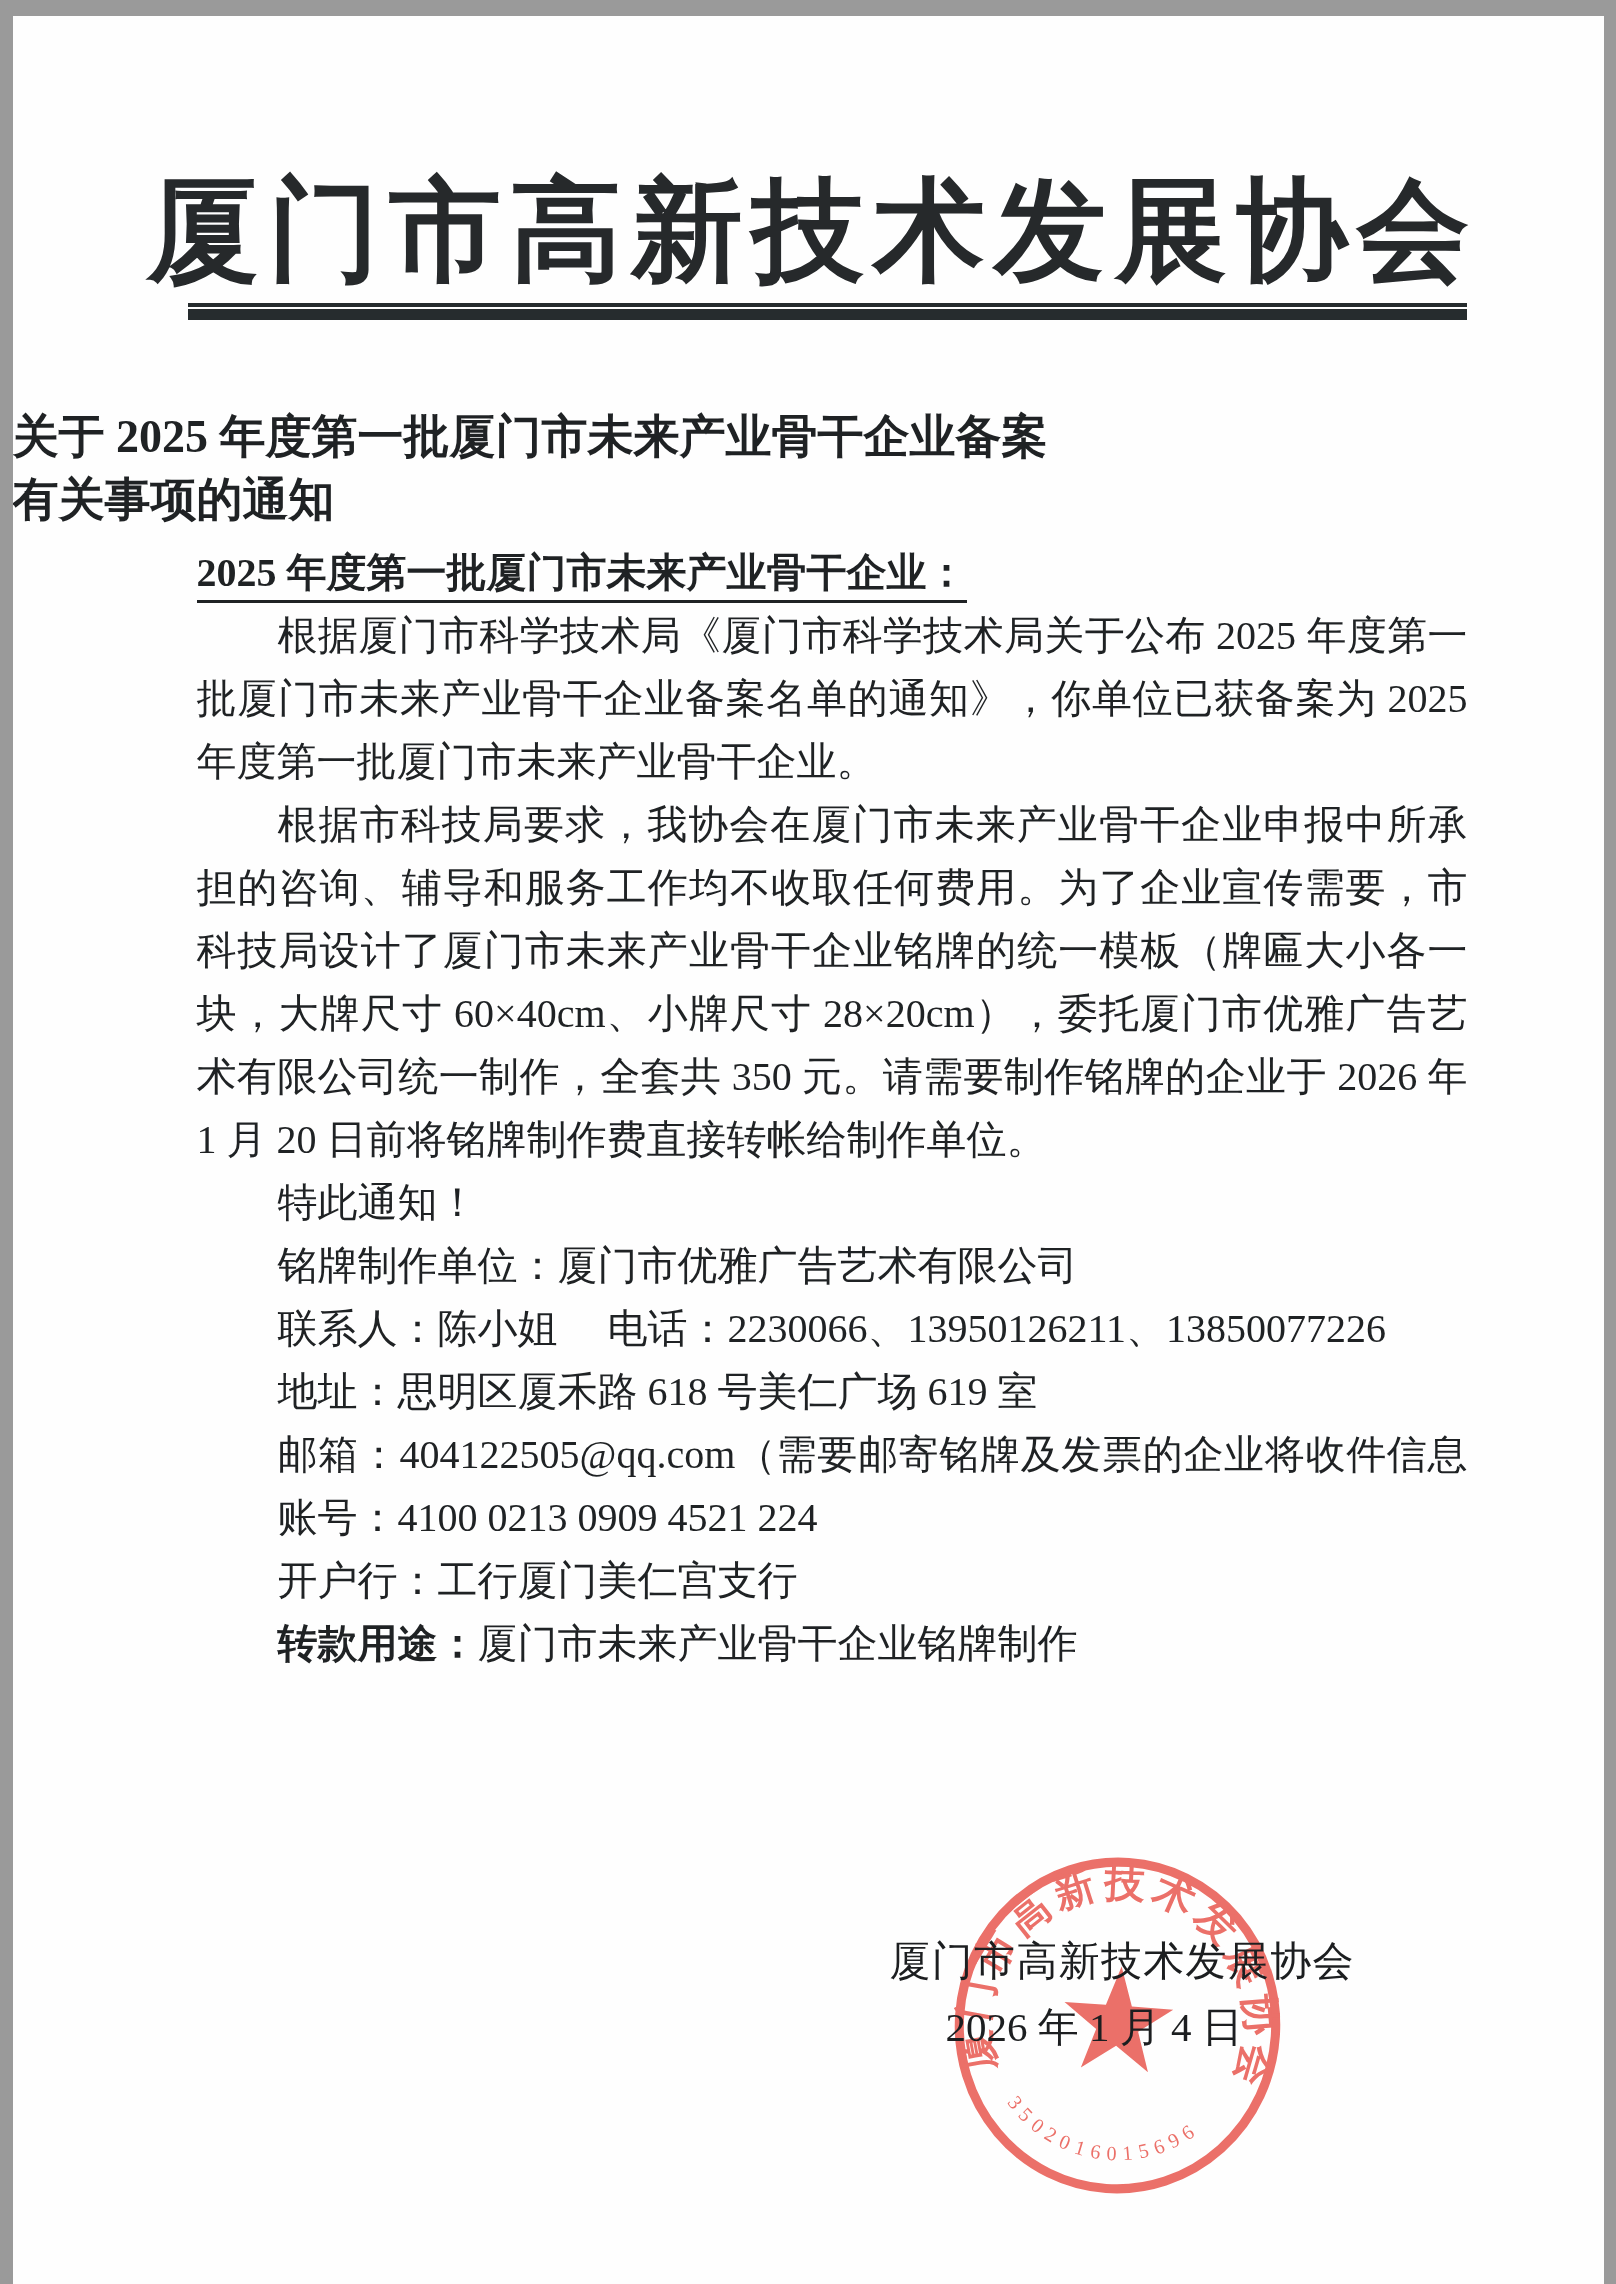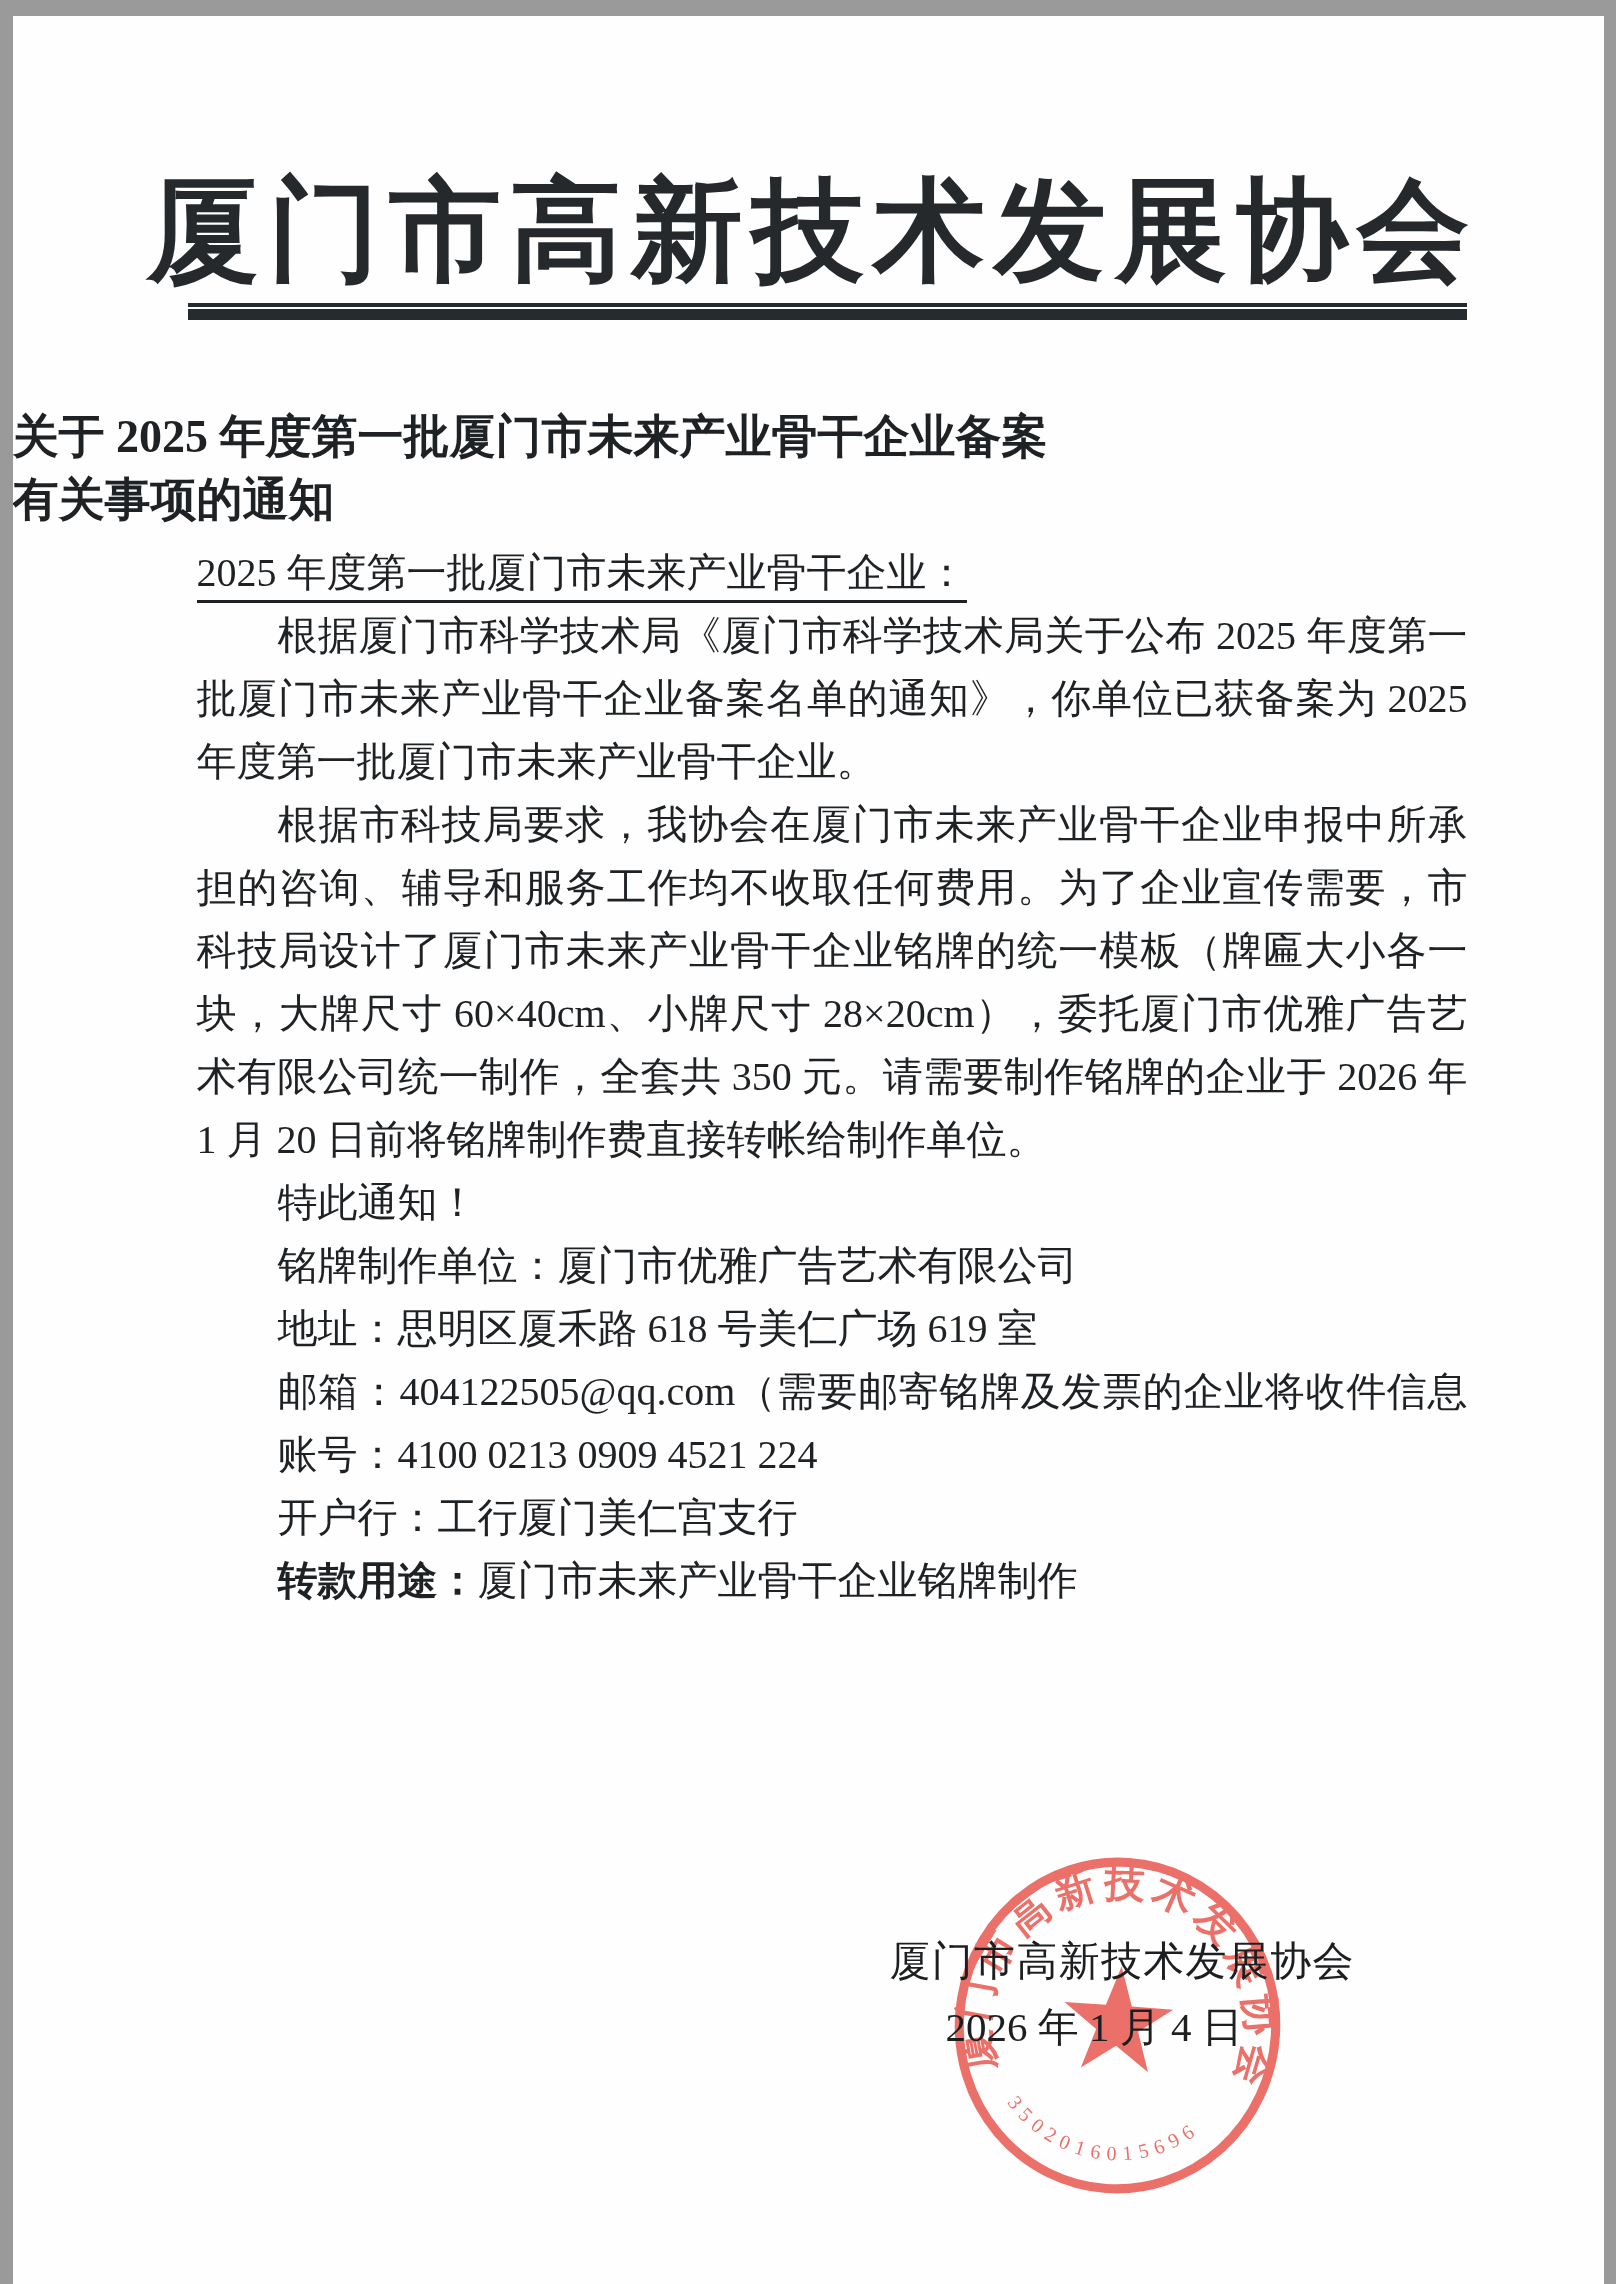--- a/index.html
+++ b/index.html
@@ -30,21 +30,21 @@
     font-weight:bold;
     font-size:46px;line-height:63px;
     color:#1f2224;
   }
   
   .content{
     position:absolute;top:525px;left:184px;width:1271px;
     font-size:40px;line-height:63px;
     color:#1f2224;
   }
-  .recipient{font-weight:normal;height:63px;}
+  .recipient{font-weight:bold;height:63px;}
   .recipient .u{
     display:inline-block;line-height:50px;
     border-bottom:3.3px solid #1f2224;padding-bottom:2px;
   }
   .bline{height:63px;white-space:nowrap;}
   .bline.ind{padding-left:81px;}
   .bline.just{white-space:normal;text-align:justify;text-align-last:justify;}
   .bline.b{font-weight:normal;}
   .bline .b{font-weight:bold;}
   
@@ -90,20 +90,21 @@
         <div class="bline just">批厦门市未来产业骨干企业备案名单的通知》，你单位已获备案为 2025</div>
         <div class="bline">年度第一批厦门市未来产业骨干企业。</div>
         <div class="bline ind just">根据市科技局要求，我协会在厦门市未来产业骨干企业申报中所承</div>
         <div class="bline just">担的咨询、辅导和服务工作均不收取任何费用。为了企业宣传需要，市</div>
         <div class="bline just">科技局设计了厦门市未来产业骨干企业铭牌的统一模板（牌匾大小各一</div>
         <div class="bline just">块，大牌尺寸 60×40cm、小牌尺寸 28×20cm），委托厦门市优雅广告艺</div>
         <div class="bline just">术有限公司统一制作，全套共 350 元。请需要制作铭牌的企业于 2026 年</div>
         <div class="bline">1 月 20 日前将铭牌制作费直接转帐给制作单位。</div>
         <div class="bline ind">特此通知！</div>
         <div class="bline ind b">铭牌制作单位：厦门市优雅广告艺术有限公司</div>
+        <div class="bline ind b">联系人：陈小姐　 电话：2230066、13950126211、13850077226</div>
         <div class="bline ind b">地址：思明区厦禾路 618 号美仁广场 619 室</div>
         <div class="bline ind just">邮箱：404122505@qq.com（需要邮寄铭牌及发票的企业将收件信息</div>
         <div class="bline ind">账号：4100 0213 0909 4521 224</div>
         <div class="bline ind">开户行：工行厦门美仁宫支行</div>
         <div class="bline ind"><span class="b">转款用途：</span>厦门市未来产业骨干企业铭牌制作</div>
       </div>
   </div>
 
   <div class="stamp">
     <svg viewBox="0 0 514 530" xmlns="http://www.w3.org/2000/svg">

